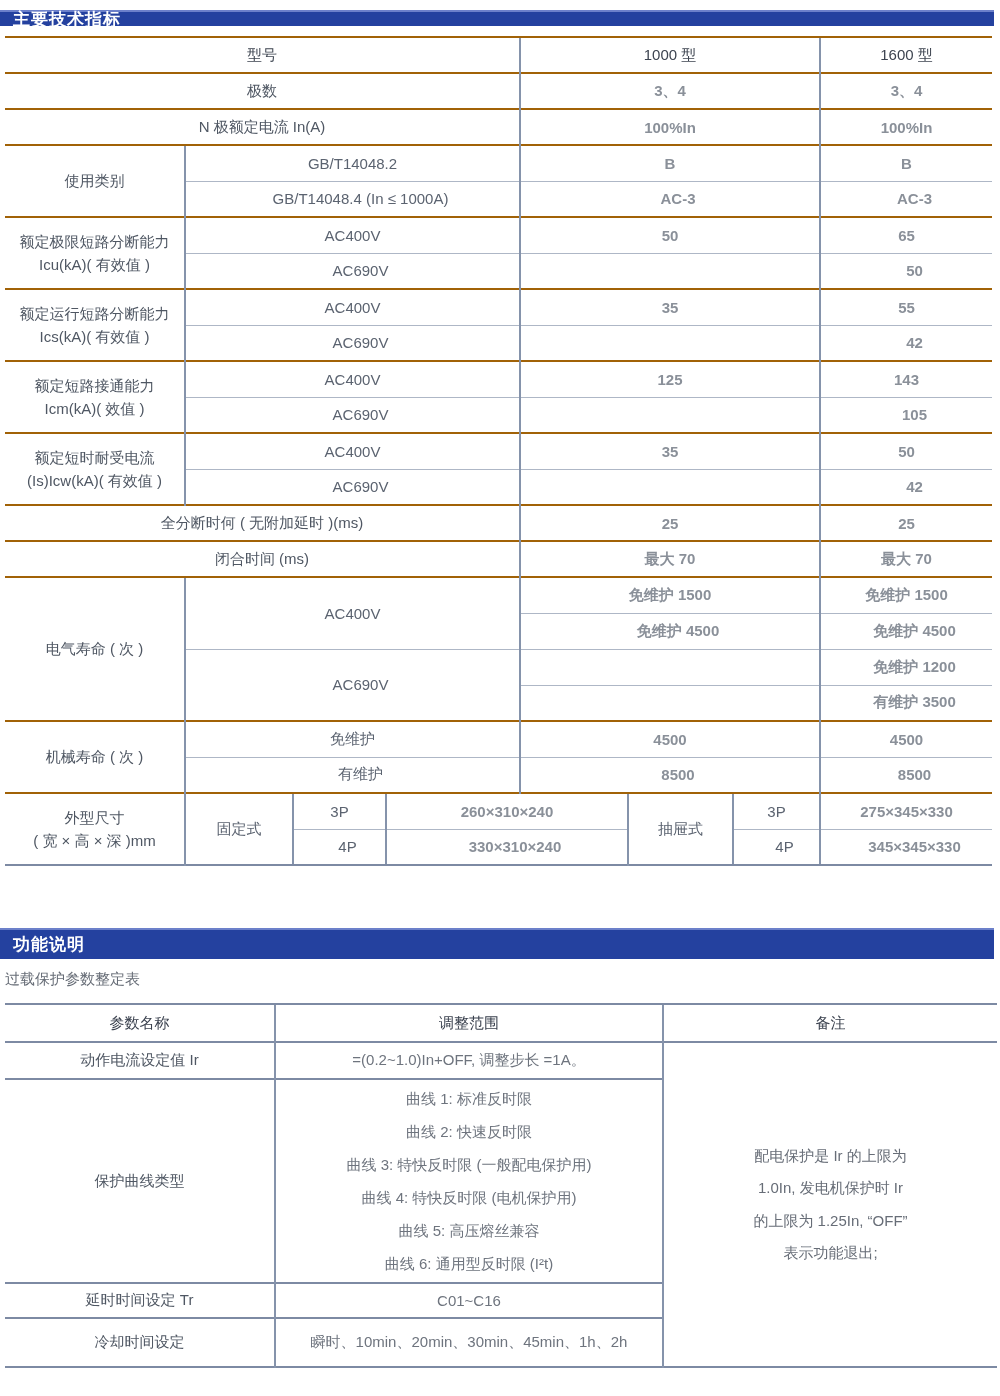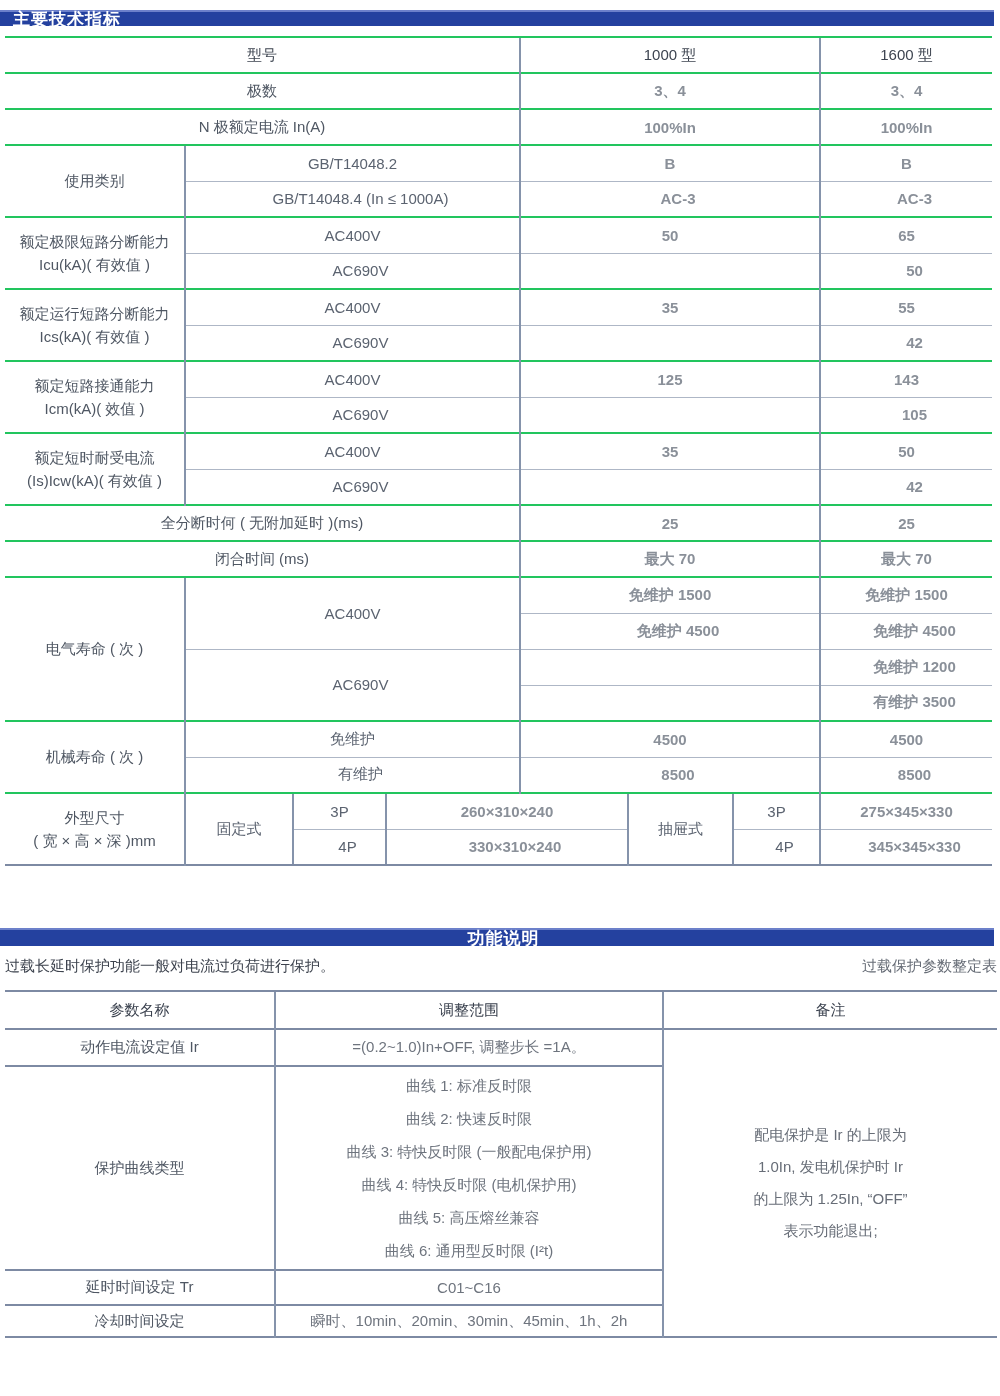--- a/index.html
+++ b/index.html
@@ -7,50 +7,50 @@
     width:1000px;height:1396px;background:#ffffff;
     font-family:"Liberation Sans","DejaVu Sans",sans-serif;
     color:#4f5763;
   }
   .section-bar{
     margin-right:6px;height:16px;background:#24419f;border-top:2px solid #6c80ca;
     display:flex;align-items:center;padding-left:13px;box-sizing:border-box;
   }
   .section-bar .bar-title{color:#ffffff;font-weight:bold;font-size:17px;letter-spacing:1px;}
   .bar1{margin-top:10px;}
-  .bar2{margin-top:62px;height:18px;justify-content:center;}
+  .bar2{margin-top:62px;height:31px;}
   .content{padding-left:5px;padding-right:3px;}
 
   table{border-collapse:collapse;table-layout:fixed;}
   td,th{text-align:center;vertical-align:middle;padding:2px 4px;box-sizing:border-box;overflow:hidden;}
 
   
   .spec{width:987px;margin-top:10px;border-bottom:2px solid #7d8aa3;}
   .spec td{height:36px;font-size:15px;}
-  tr.hmaj > td{border-top:2px solid #22c55e;}
+  tr.hmaj > td{border-top:2px solid #a16207;}
   tr.hmin > td{border-top:1px solid #aeb7c6;padding-left:20px;}
   tr.hlast > td{border-bottom:2px solid #7d8aa3;}
   td.vl{border-left:2px solid #8593ab;}
   .lbl{color:#4f5763;}
   .sub{color:#5b6370;}
   .val{color:#8a9099;font-weight:bold;}
   .hdr{color:#3d4450;}
   .pre{white-space:pre-line;line-height:1.55;}
 
   
   .fn{width:992px;margin-top:14px;border-bottom:2px solid #7d8aa3;}
   .fn td{font-size:15px;}
   .fn tr.h2 > td{border-top:2px solid #7d8aa3;}
   .fn .th{color:#3a414e;font-weight:normal;height:38px;font-size:15px;}
   .fn .param{color:#4f5763;margin-top:39px;}
   .fn .range{color:#6e747e;}
   .r-ir td{height:37px;}
   .r-curve td{height:200px;}
   .r-tr td{height:35px;}
-  .r-cool td{height:32px;}
+  .r-cool td{height:49px;}
   .curves{white-space:pre-line;line-height:2.2;}
   .note{white-space:pre-line;line-height:2.15;color:#676d77;}
 
   .bullet-line{margin-top:14px;display:flex;align-items:center;font-size:15px;color:#3d434e;}
   .dot{width:10px;height:10px;border-radius:50%;background:#15181d;display:inline-block;margin-right:7px;flex:none;}
   .desc-line{margin-top:11px;display:flex;justify-content:space-between;align-items:baseline;}
   .desc{font-size:15px;color:#3d434e;}
   .caption{font-size:15px;color:#666c76;}
 </style>
 </head>
@@ -206,21 +206,20 @@
 </tbody>
     </table>
 </div>
 
 <div class="section-bar bar2">
   <span class="bar-title">功能说明</span>
 </div>
 
 <div class="content">
   <div class="desc-line">
-    <span class="desc">过载长延时保护功能一般对电流过负荷进行保护。</span>
     <span class="caption">过载保护参数整定表</span>
   </div>
 
   <table class="fn">
     <colgroup>
       <col style="width:270px">
         <col style="width:388px">
         <col style="width:334px">
     </colgroup>
     <tbody>

